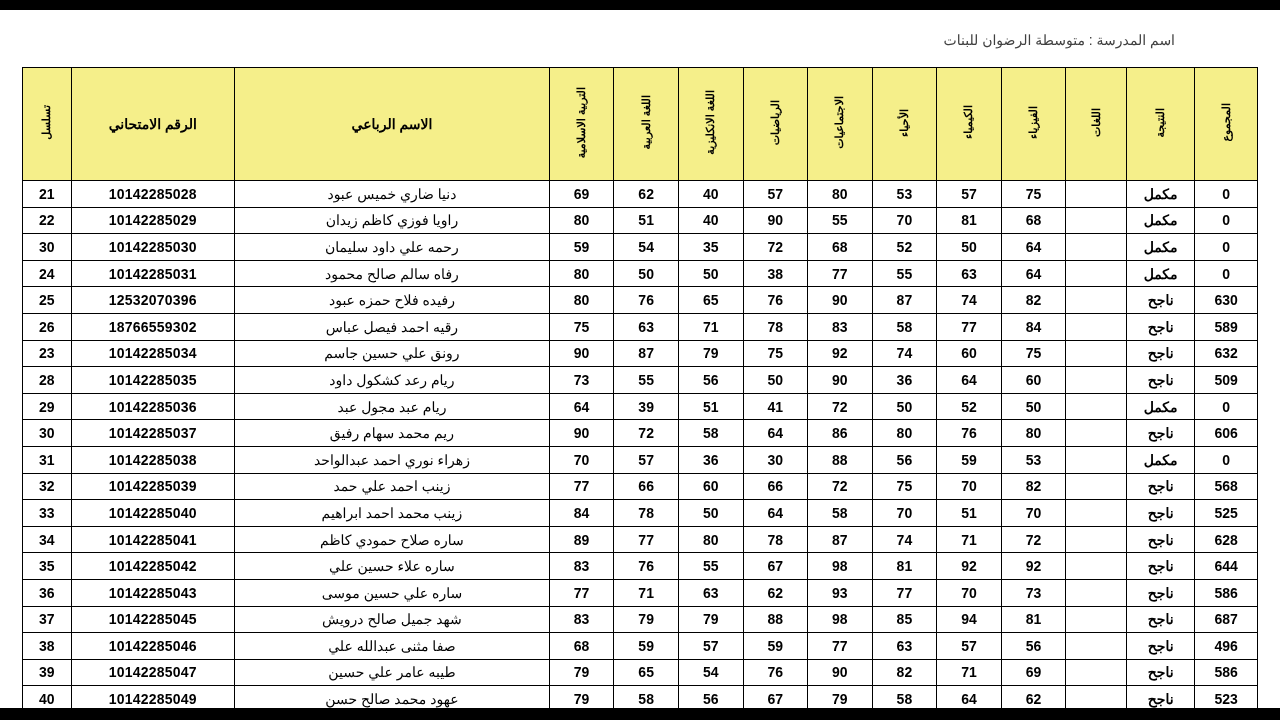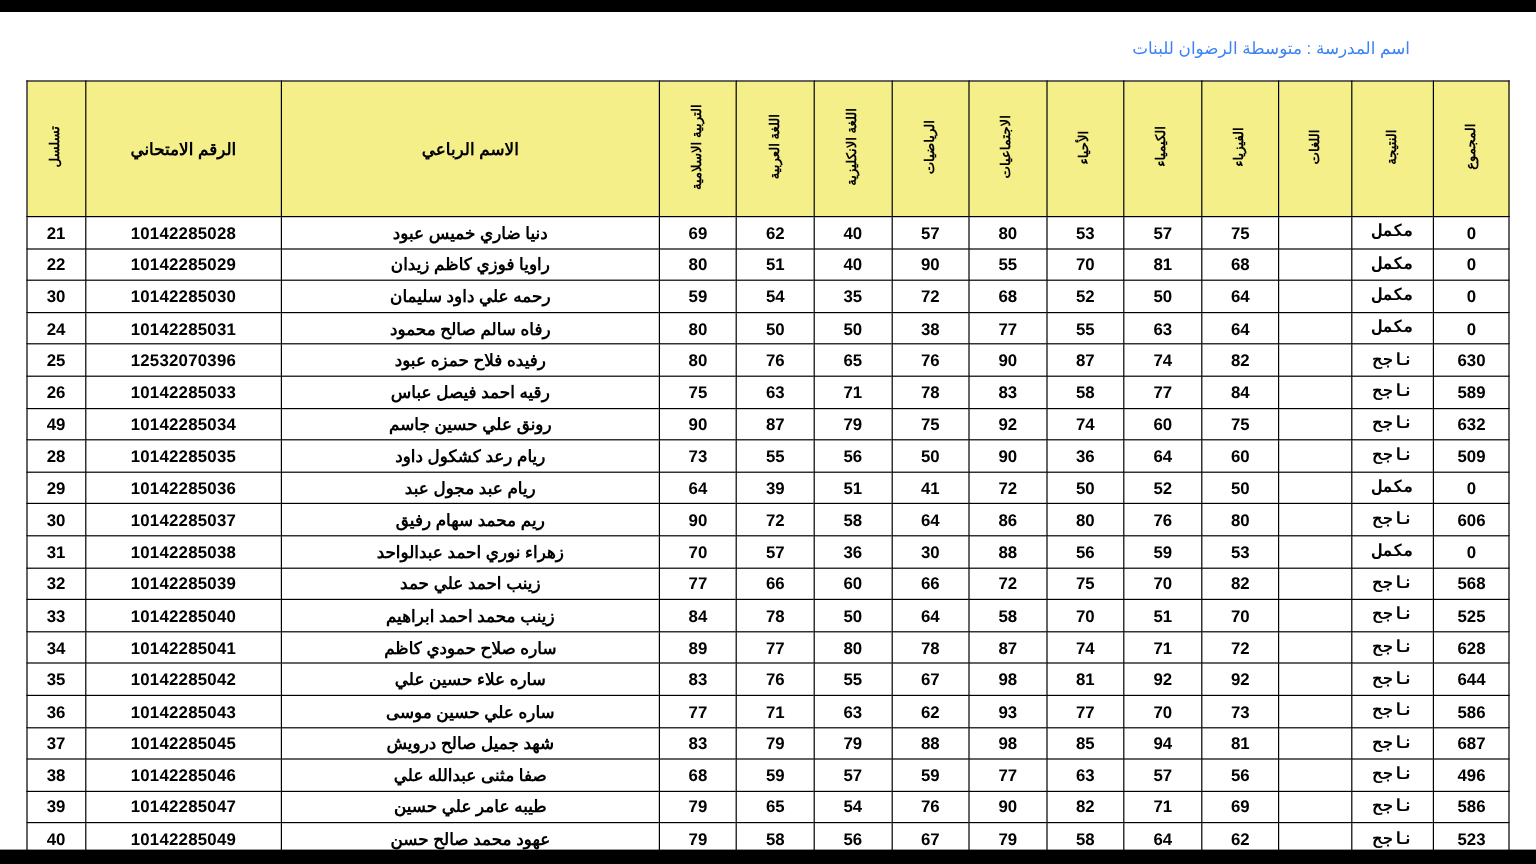--- a/index.html
+++ b/index.html
@@ -27,21 +27,21 @@
     top: 10px;
     width: 1280px;
     height: 698px;
     background: #ffffff;
   }
   .header-line {
     position: absolute;
     top: 22px;
     right: 105px;
     font-size: 14px;
-    color: #3b82f6;
+    color: #404040;
     font-weight: 400;
     white-space: nowrap;
     direction: rtl;
   }
   .table-wrap {
     position: absolute;
     top: 57px;
     right: 22px;
     left: 22px;
   }
@@ -78,35 +78,34 @@
     font-size: 15px;
   }
   tbody td {
     height: 25.6px;
     font-weight: bold;
   }
   td.name-cell {
     text-align: right;
     padding-right: 6px;
     font-size: 14px;
-    font-weight: bold;
+    font-weight: normal;
   }
   td.exam-cell {
     font-size: 14px;
     font-weight: bold;
     letter-spacing: 0.2px;
   }
   td.seq-cell {
     font-size: 14px;
     font-weight: bold;
   }
   td.status-cell {
     font-size: 13px;
     font-weight: bold;
-    font-family: Liberation Mono, monospace;
   }
   td.lang-cell {
     font-size: 13px;
   }
   
   col.c-seq    { width: 48px; }
   col.c-exam   { width: 162px; }
   col.c-name   { width: 312px; }
   col.c-sub    { width: 64px; }
   col.c-lang   { width: 60px; }
@@ -244,38 +243,38 @@
               <td class="lang-cell"></td>
               <td>84</td>
               <td>77</td>
               <td>58</td>
               <td>83</td>
               <td>78</td>
               <td>71</td>
               <td>63</td>
               <td>75</td>
               <td class="name-cell">رقيه احمد فيصل عباس</td>
-              <td class="exam-cell">10142285033</td>
+              <td class="exam-cell">18766559302</td>
               <td class="seq-cell">26</td>
             </tr>
             <tr>
               <td>632</td>
               <td class="status-cell">ناجح</td>
               <td class="lang-cell"></td>
               <td>75</td>
               <td>60</td>
               <td>74</td>
               <td>92</td>
               <td>75</td>
               <td>79</td>
               <td>87</td>
               <td>90</td>
               <td class="name-cell">رونق علي حسين جاسم</td>
               <td class="exam-cell">10142285034</td>
-              <td class="seq-cell">49</td>
+              <td class="seq-cell">23</td>
             </tr>
             <tr>
               <td>509</td>
               <td class="status-cell">ناجح</td>
               <td class="lang-cell"></td>
               <td>60</td>
               <td>64</td>
               <td>36</td>
               <td>90</td>
               <td>50</td>

